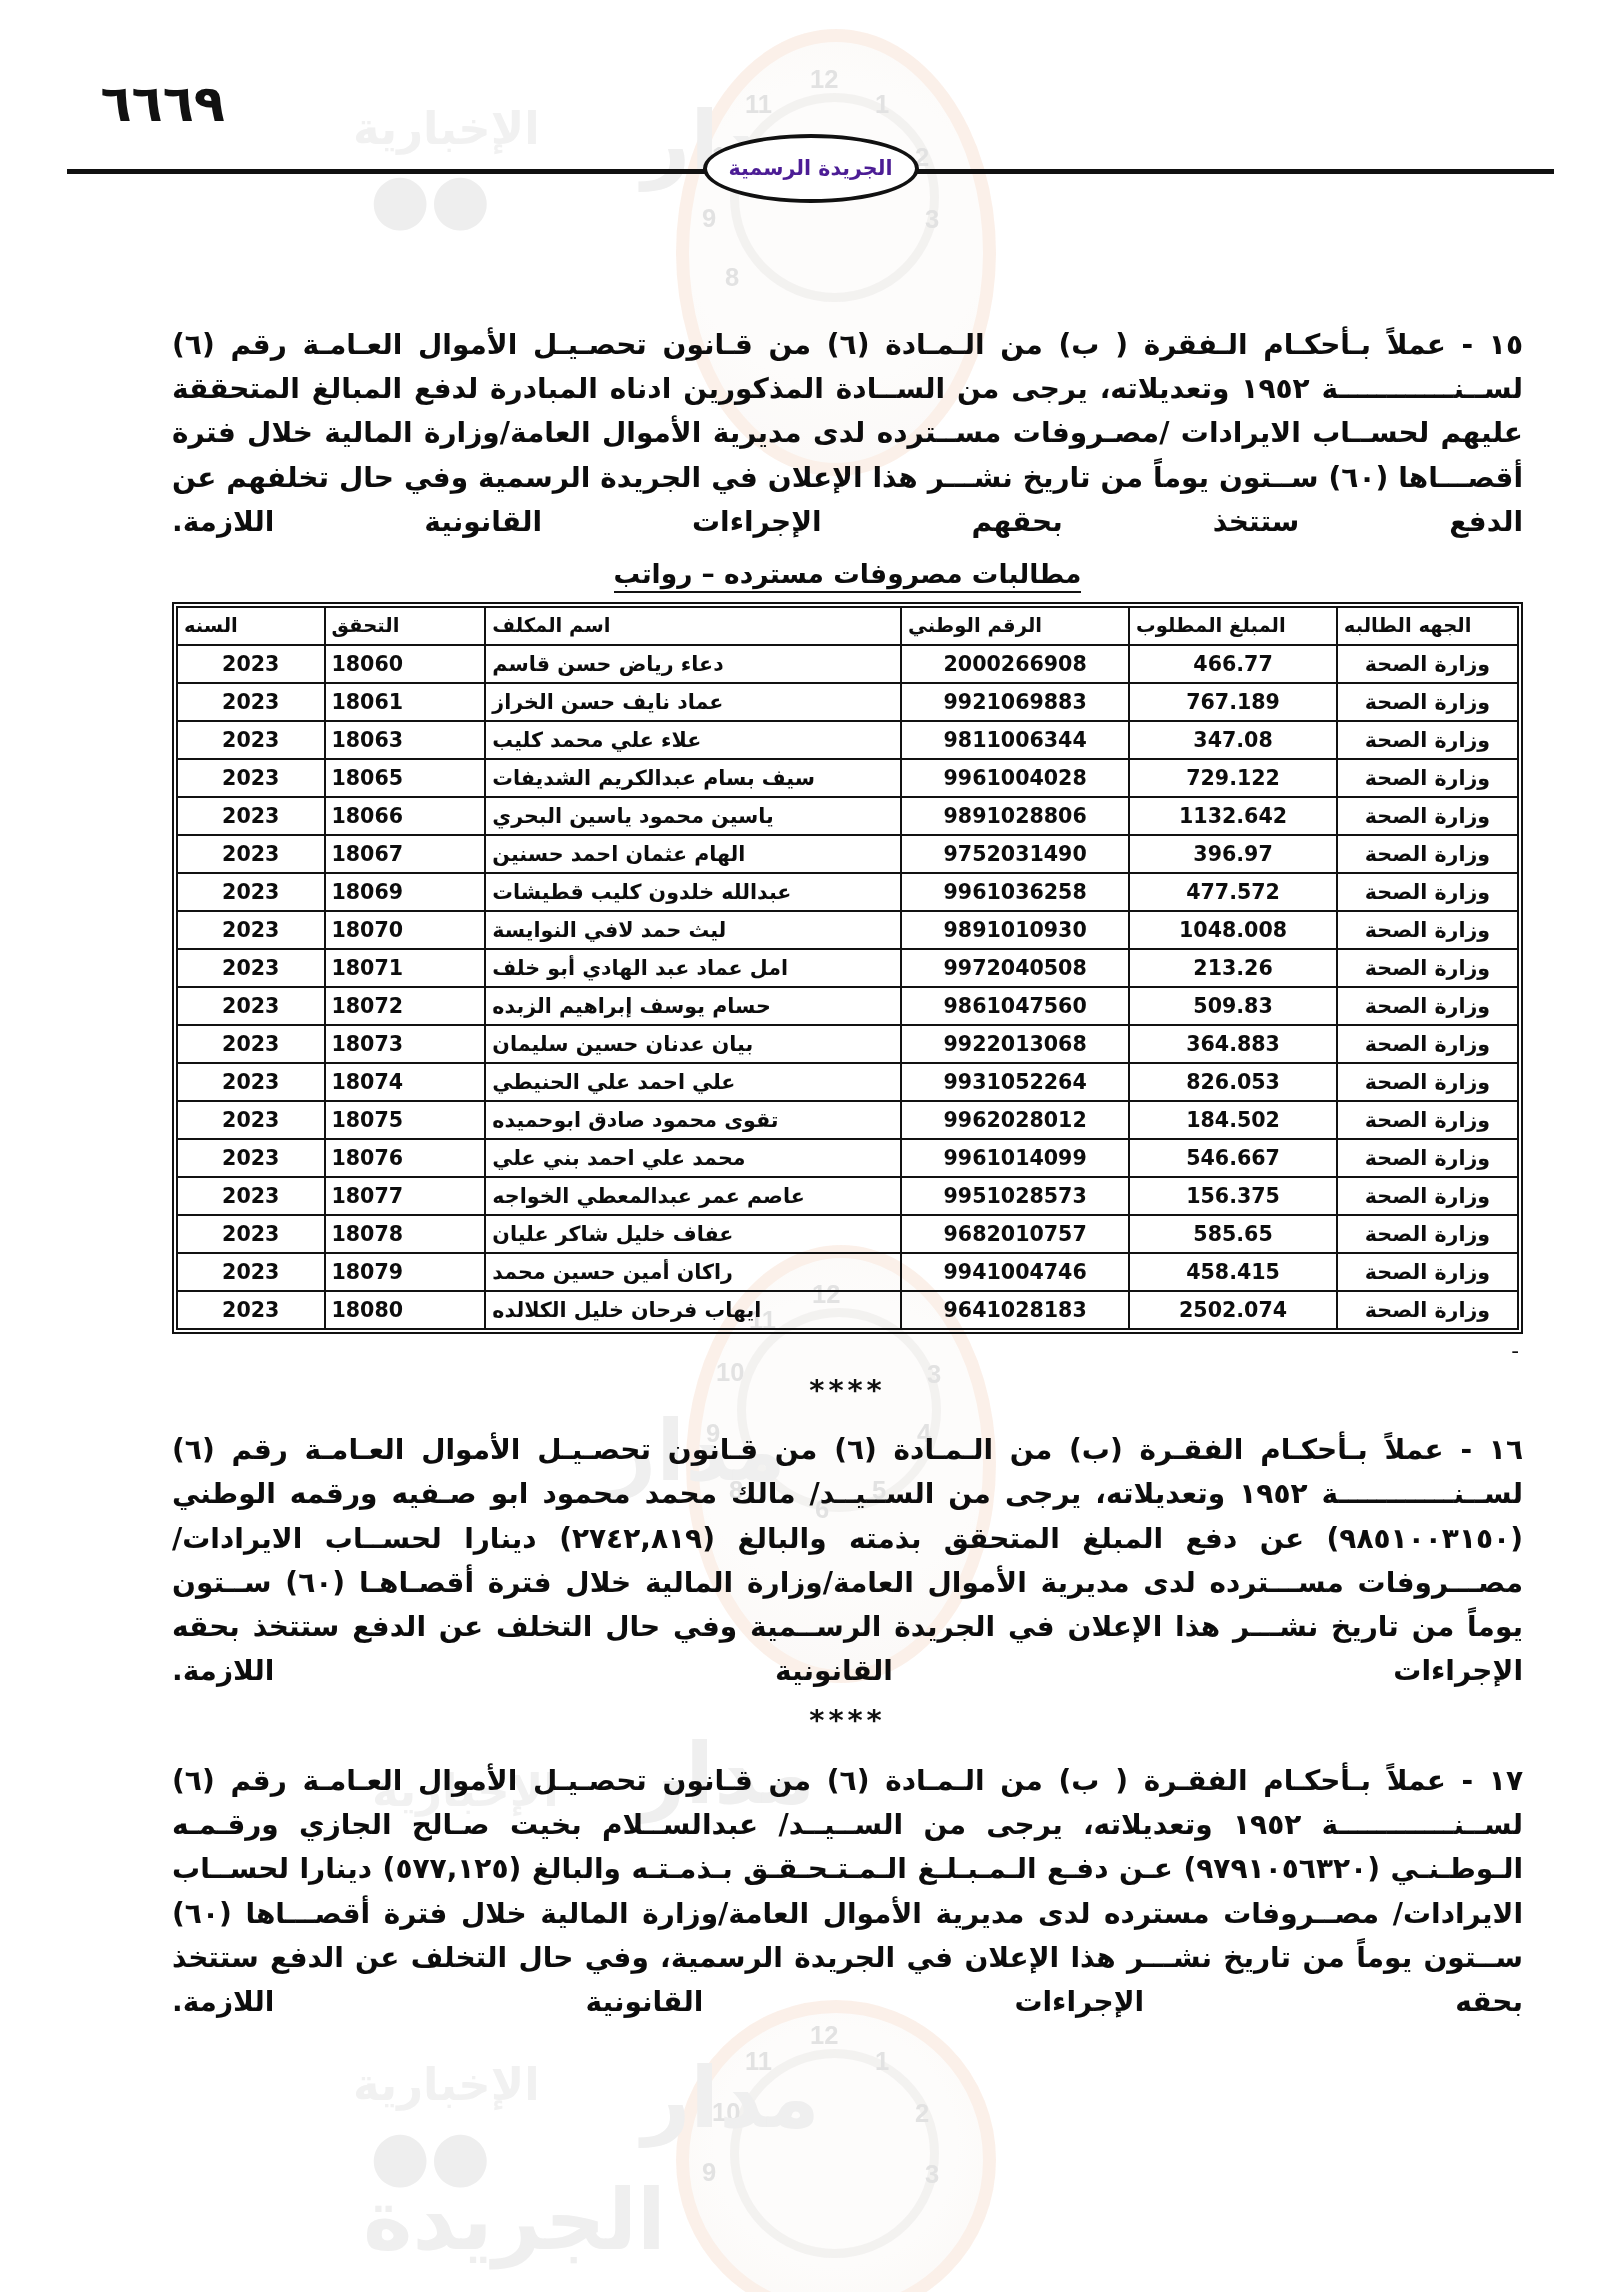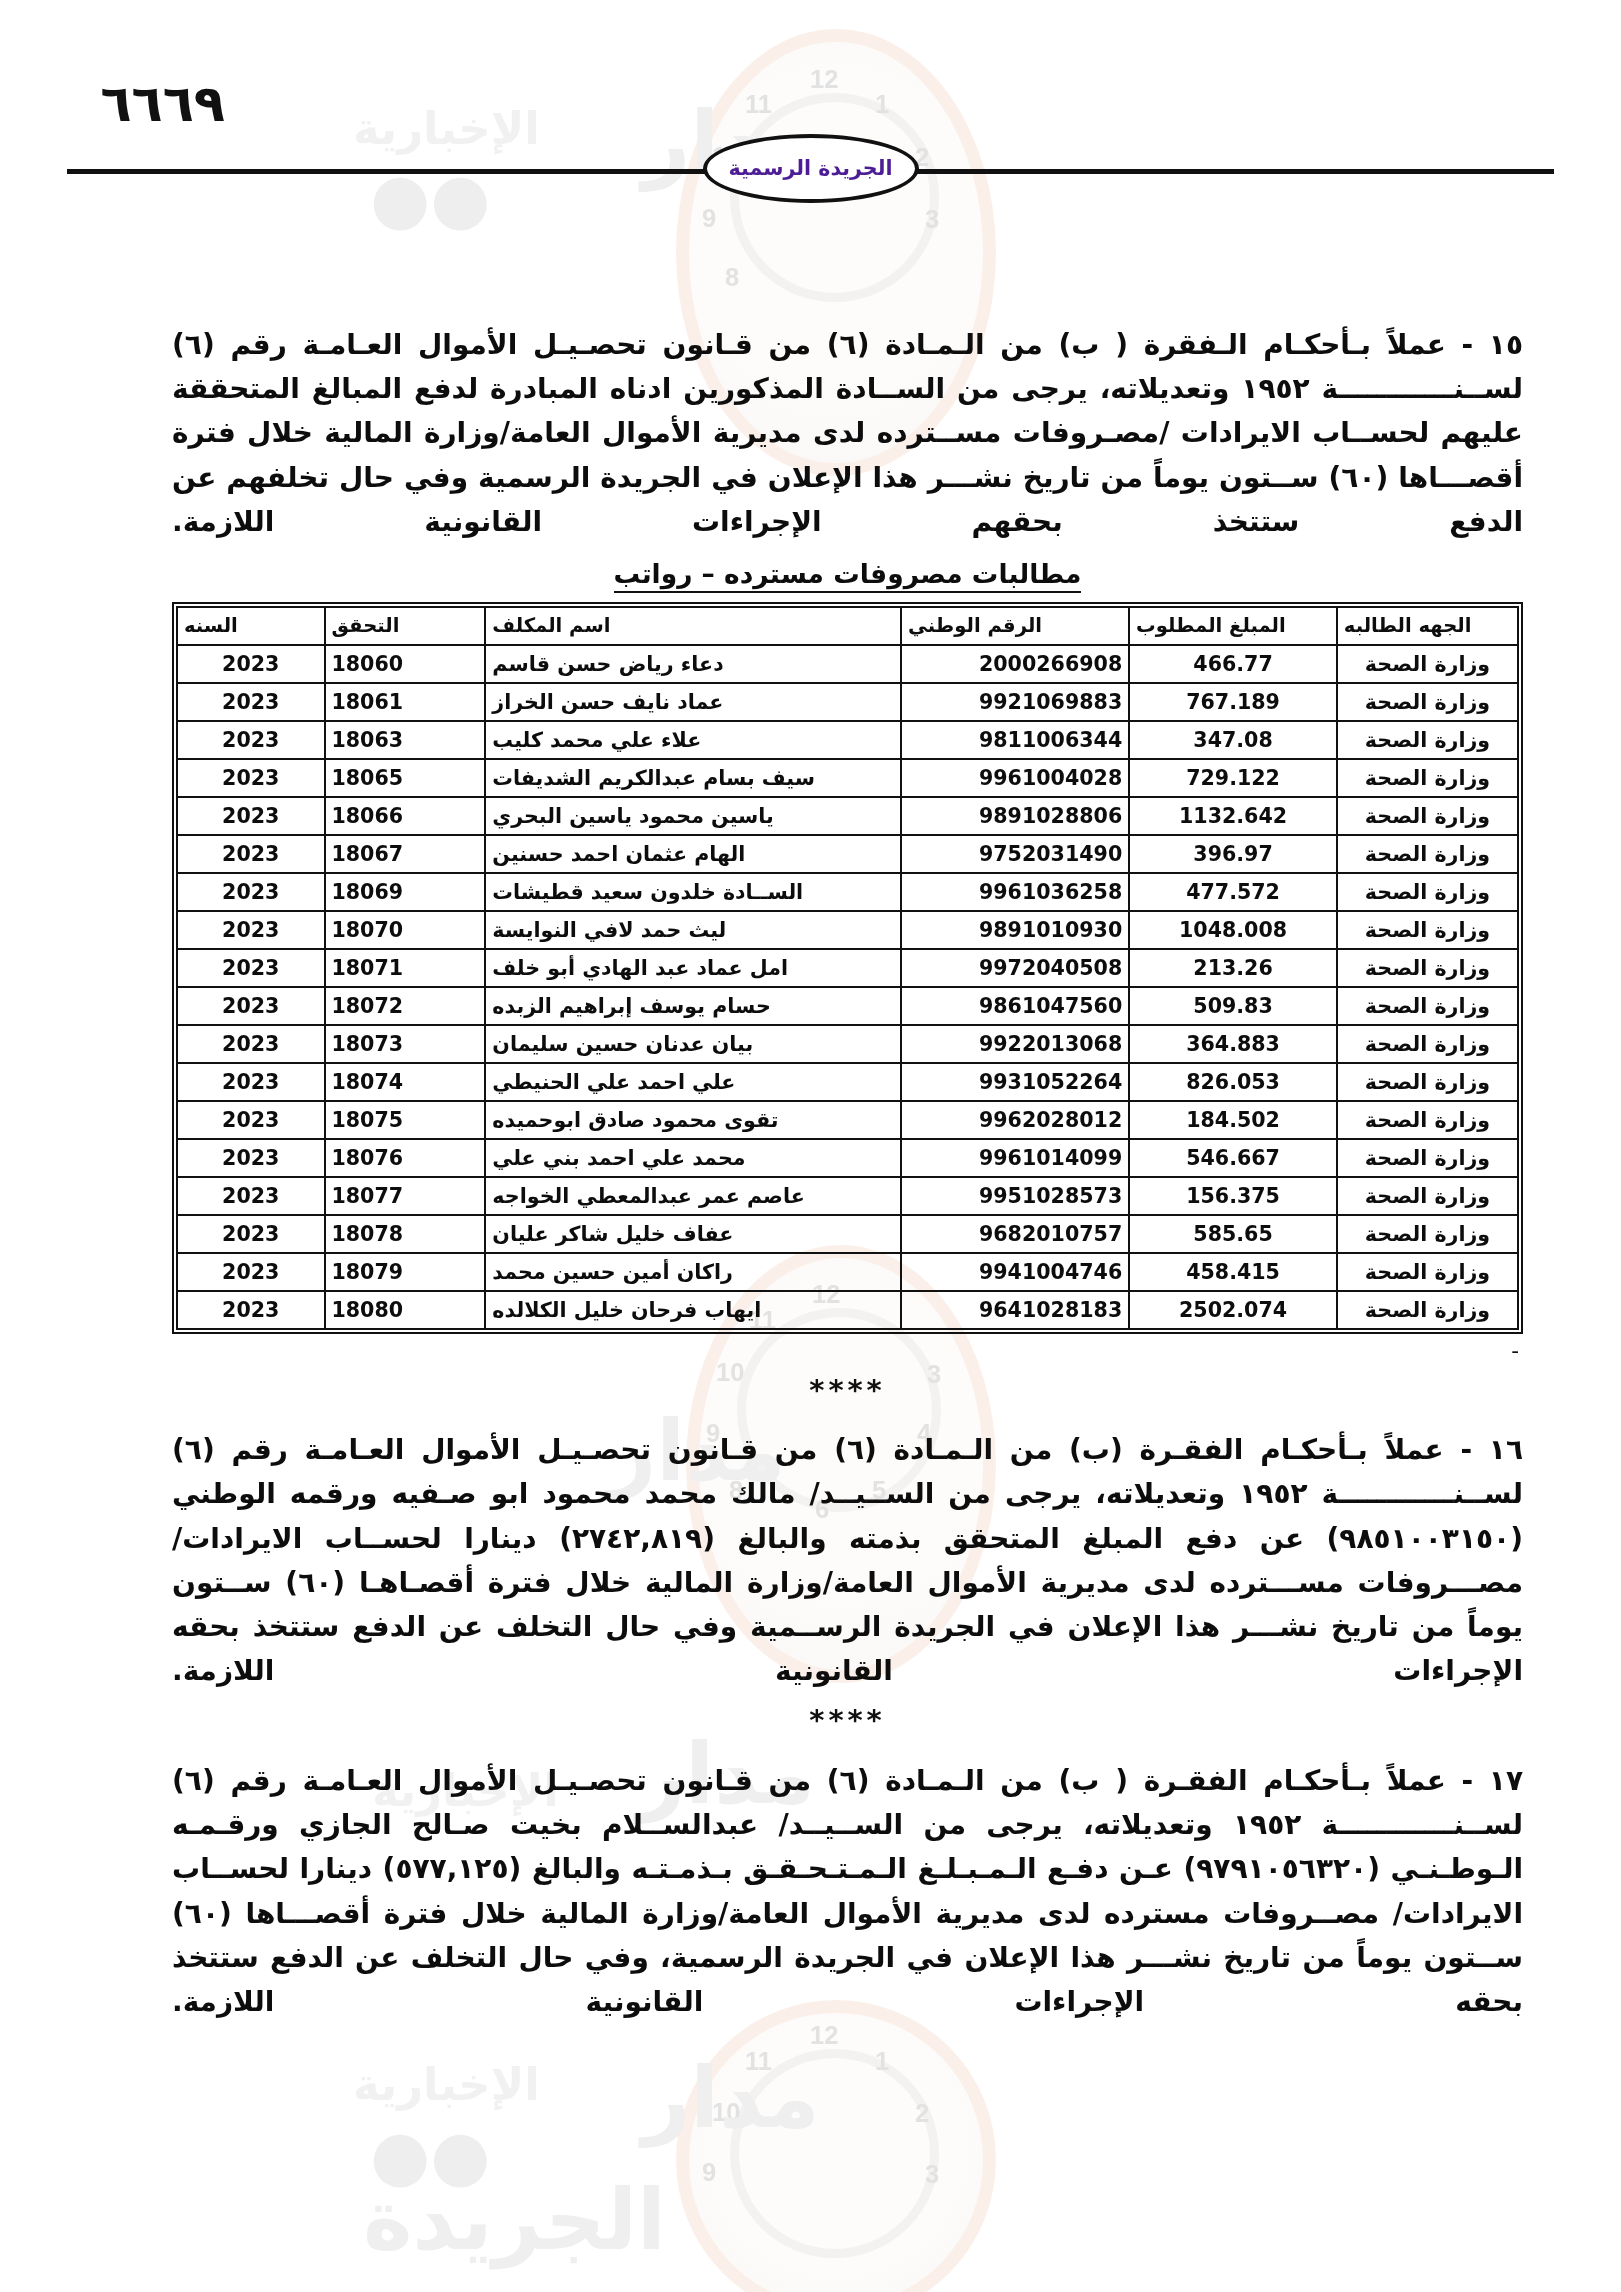--- a/index.html
+++ b/index.html
@@ -211,21 +211,21 @@
   }
   table.gz th { text-align: left; font-size: 19.6px; }
   col.c-jiha { width: 13.5%; }
   col.c-mablagh { width: 15.5%; }
   col.c-raqam { width: 17%; }
   col.c-isim { width: 31%; }
   col.c-tahaqq { width: 12%; }
   col.c-sana { width: 11%; }
   td.jiha   { text-align: center; font-size: 19.6px; }
   td.mablagh{ text-align: center; font-size: 22.5px; font-family: "Liberation Serif", serif; }
-  td.raqam  { text-align: right; font-size: 22.5px; font-family: "Liberation Serif", serif; }
+  td.raqam  { text-align: center; font-size: 22.5px; font-family: "Liberation Serif", serif; }
   td.isim   { text-align: left; font-size: 20.6px; }
   td.tahaqq { text-align: left; font-size: 22.5px; font-family: "Liberation Serif", serif; }
   td.sana   { text-align: center; font-size: 22.5px; font-family: "Liberation Serif", serif; }
 
   .dash-mark {
     direction: rtl;
     text-align: right;
     font-size: 21.6px;
     color: #111;
     margin-top: 3.9px;
@@ -379,21 +379,21 @@
                 <td class="mablagh">396.97</td>
                 <td class="raqam">9752031490</td>
                 <td class="isim">الهام عثمان احمد حسنين</td>
                 <td class="tahaqq">18067</td>
                 <td class="sana">2023</td>
               </tr>
               <tr>
                 <td class="jiha">وزارة الصحة</td>
                 <td class="mablagh">477.572</td>
                 <td class="raqam">9961036258</td>
-                <td class="isim">الســادة خلدون سعيد قطيشات</td>
+                <td class="isim">عبدالله خلدون كليب قطيشات</td>
                 <td class="tahaqq">18069</td>
                 <td class="sana">2023</td>
               </tr>
               <tr>
                 <td class="jiha">وزارة الصحة</td>
                 <td class="mablagh">1048.008</td>
                 <td class="raqam">9891010930</td>
                 <td class="isim">ليث حمد لافي النوايسة</td>
                 <td class="tahaqq">18070</td>
                 <td class="sana">2023</td>

